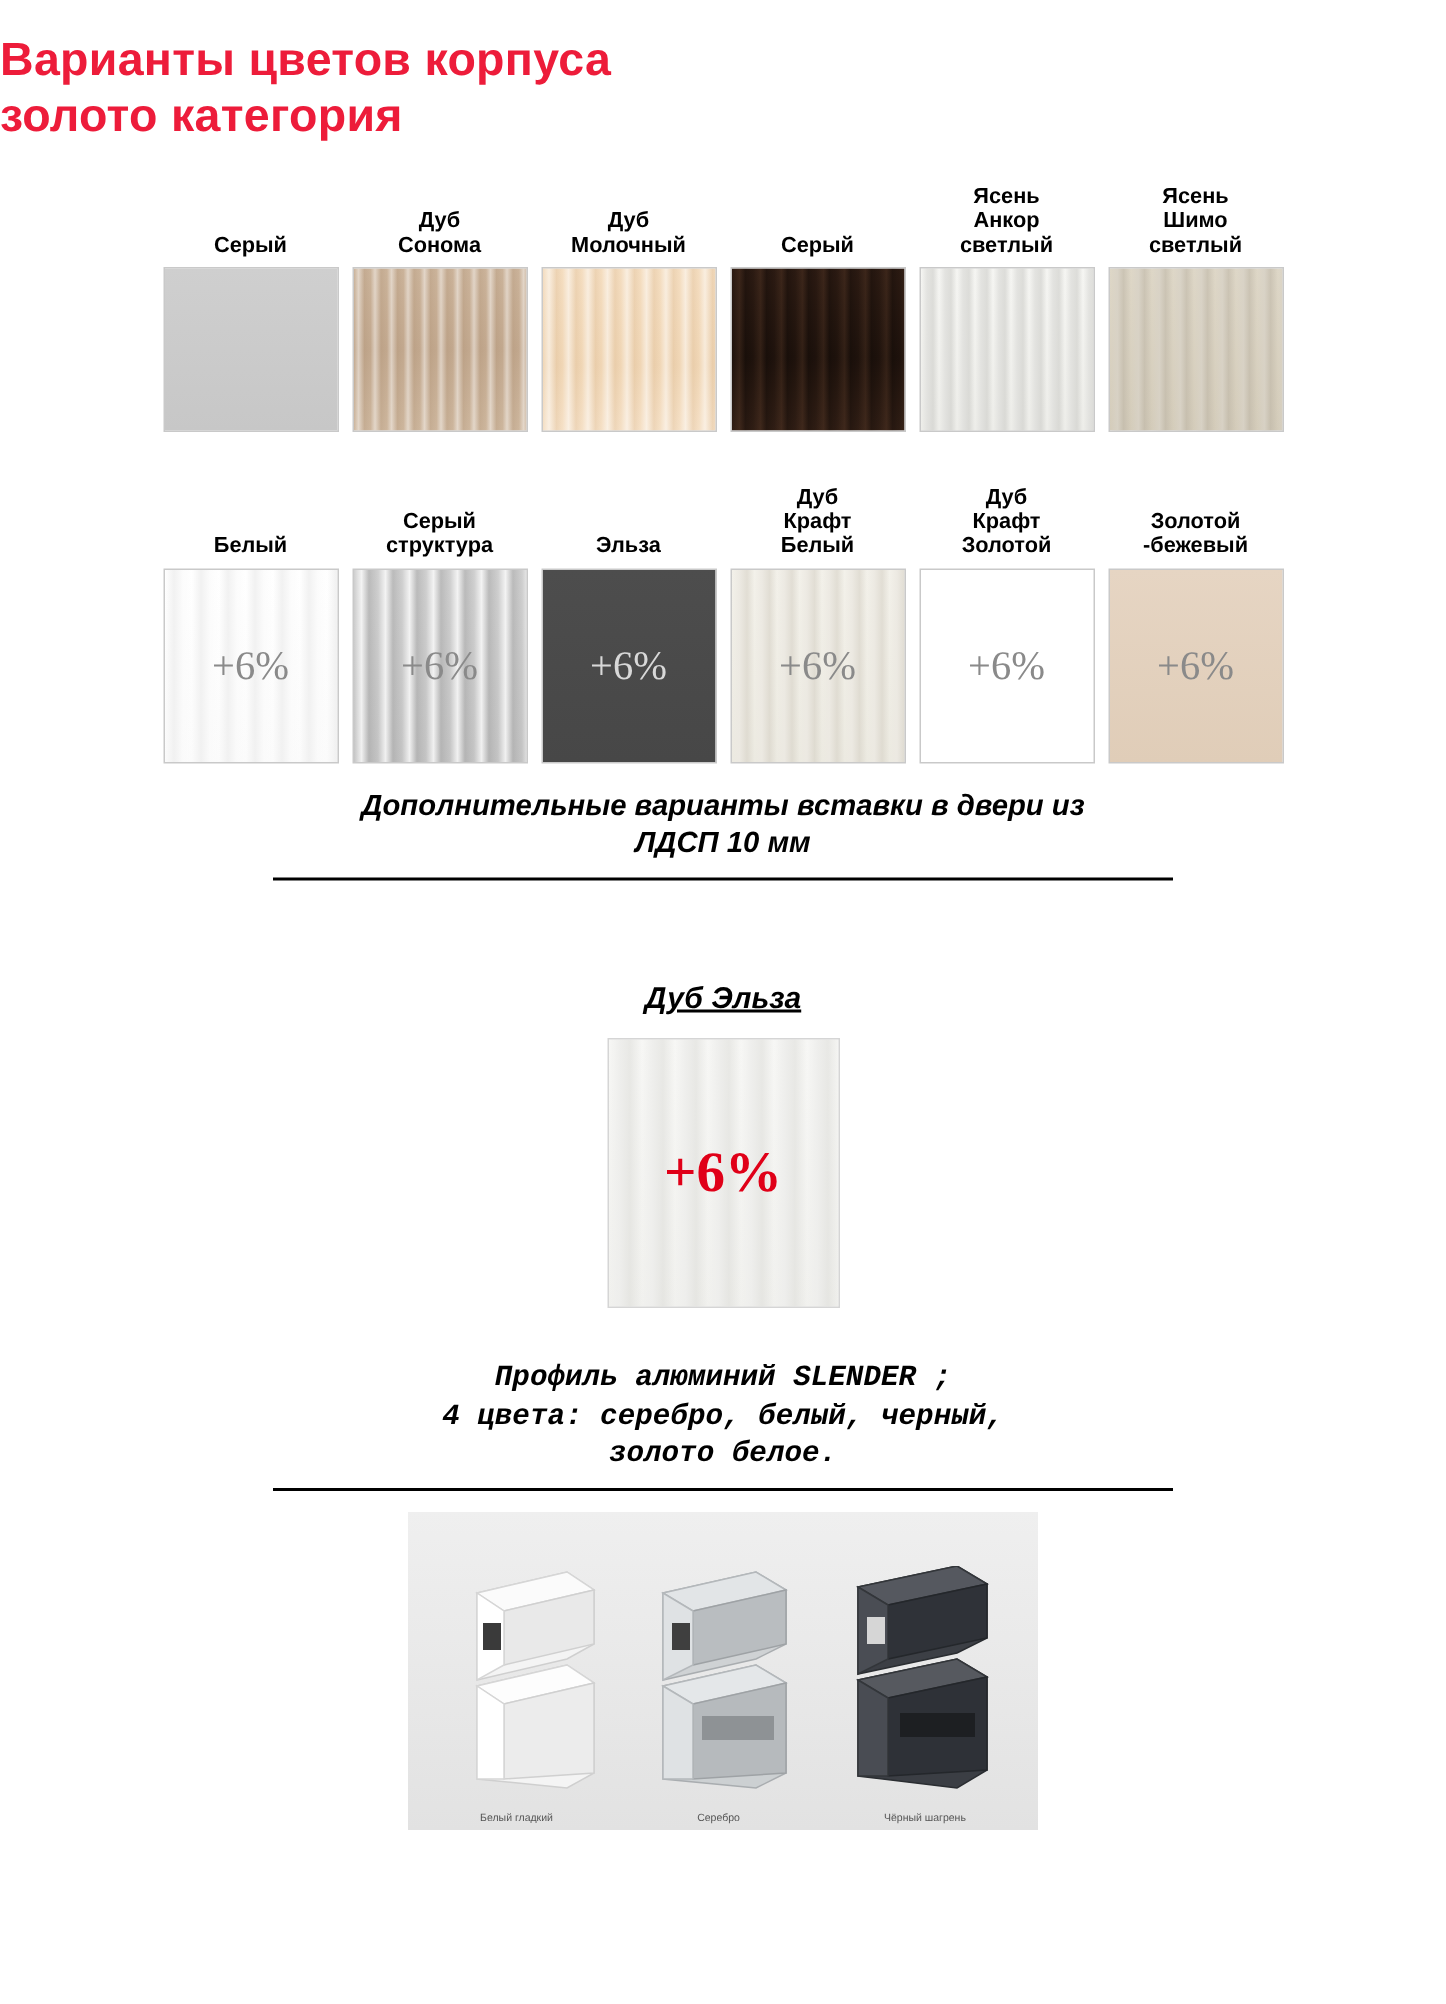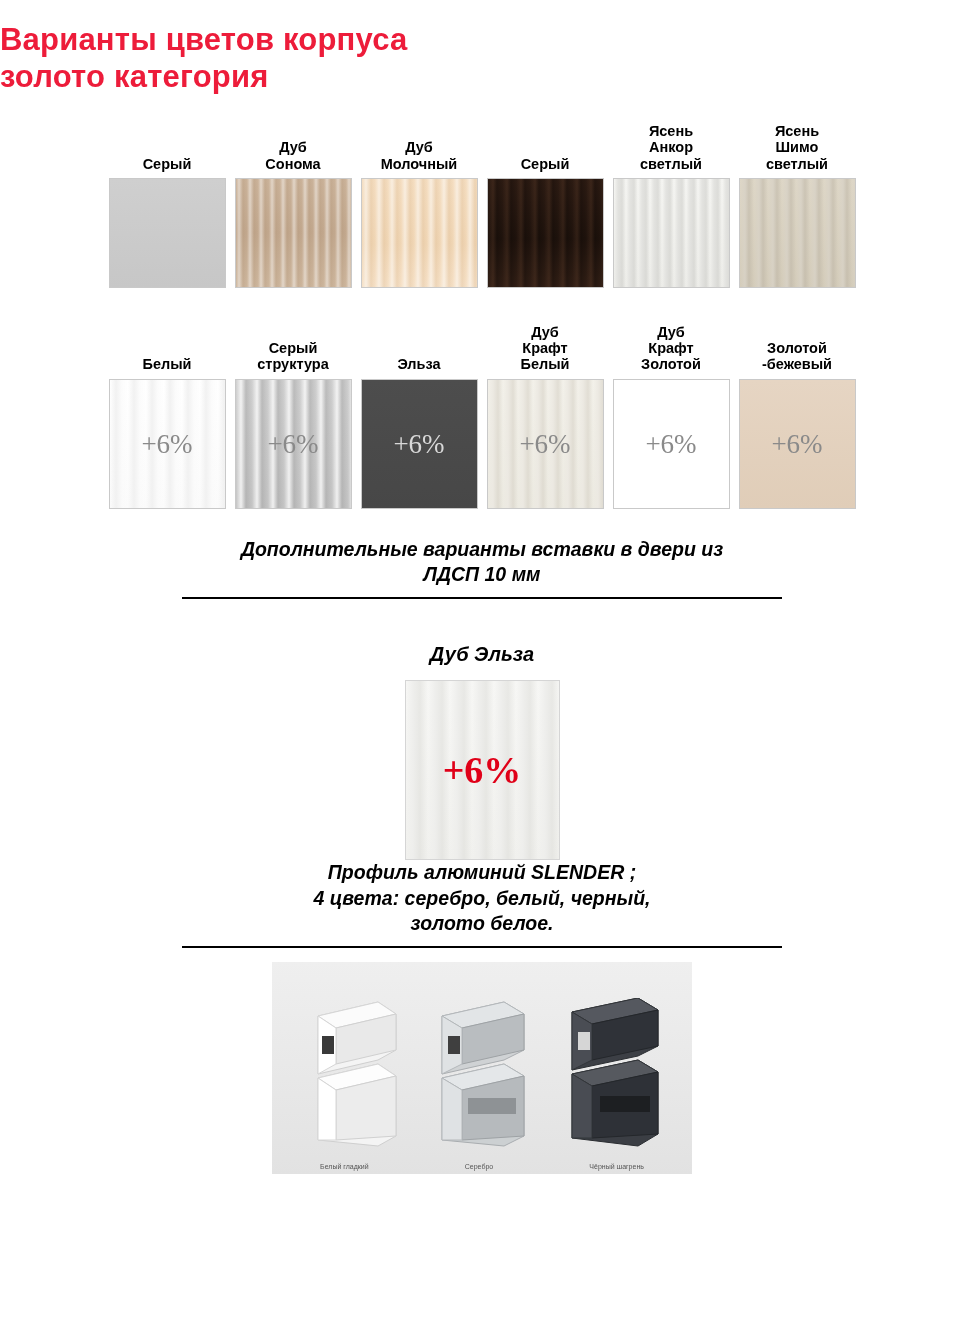--- a/index.html
+++ b/index.html
@@ -343,30 +343,30 @@
     <div class="swatch">
       <div class="swatch-label">Золотой
 -бежевый</div>
       <div class="swatch-chip tall tex-beige">
         <div class="chip-pct">+6%</div>
       </div>
     </div>
 
   </div>
 
-  <div class="note" style="margin-top:28px;font-style:italic;">Дополнительные варианты вставки в двери из
+  <div class="note" style="margin-top:16px;font-style:italic;">Дополнительные варианты вставки в двери из
 ЛДСП 10 мм</div>
   <div class="rule"></div>
 
-  <div class="elza-title" style="margin-top:44px;">Дуб Эльза</div>
+  <div class="elza-title" style="margin-top:68px;text-decoration:underline;">Дуб Эльза</div>
   <div class="elza-chip tex-elza">
     <div class="elza-pct">+6%</div>
   </div>
 
-  <div class="note" style="">Профиль алюминий SLENDER ;
+  <div class="note" style="margin-top:34px;font-family:Liberation Mono, monospace;">Профиль алюминий SLENDER ;
 4 цвета: серебро, белый, черный,
 золото белое.</div>
   <div class="rule"></div>
 
   <div class="photo">
 
     <div class="prof" style="left:28px;">
       <svg width="110" height="150" viewBox="0 0 110 150">
         <polygon points="18,18 78,4 96,16 96,52 78,62 18,76" fill="#f4f4f4" stroke="#cfcfcf" stroke-width="1"></polygon>
         <polygon points="18,18 78,4 96,16 36,30" fill="#fbfbfb" stroke="#d6d6d6" stroke-width="1"></polygon>

